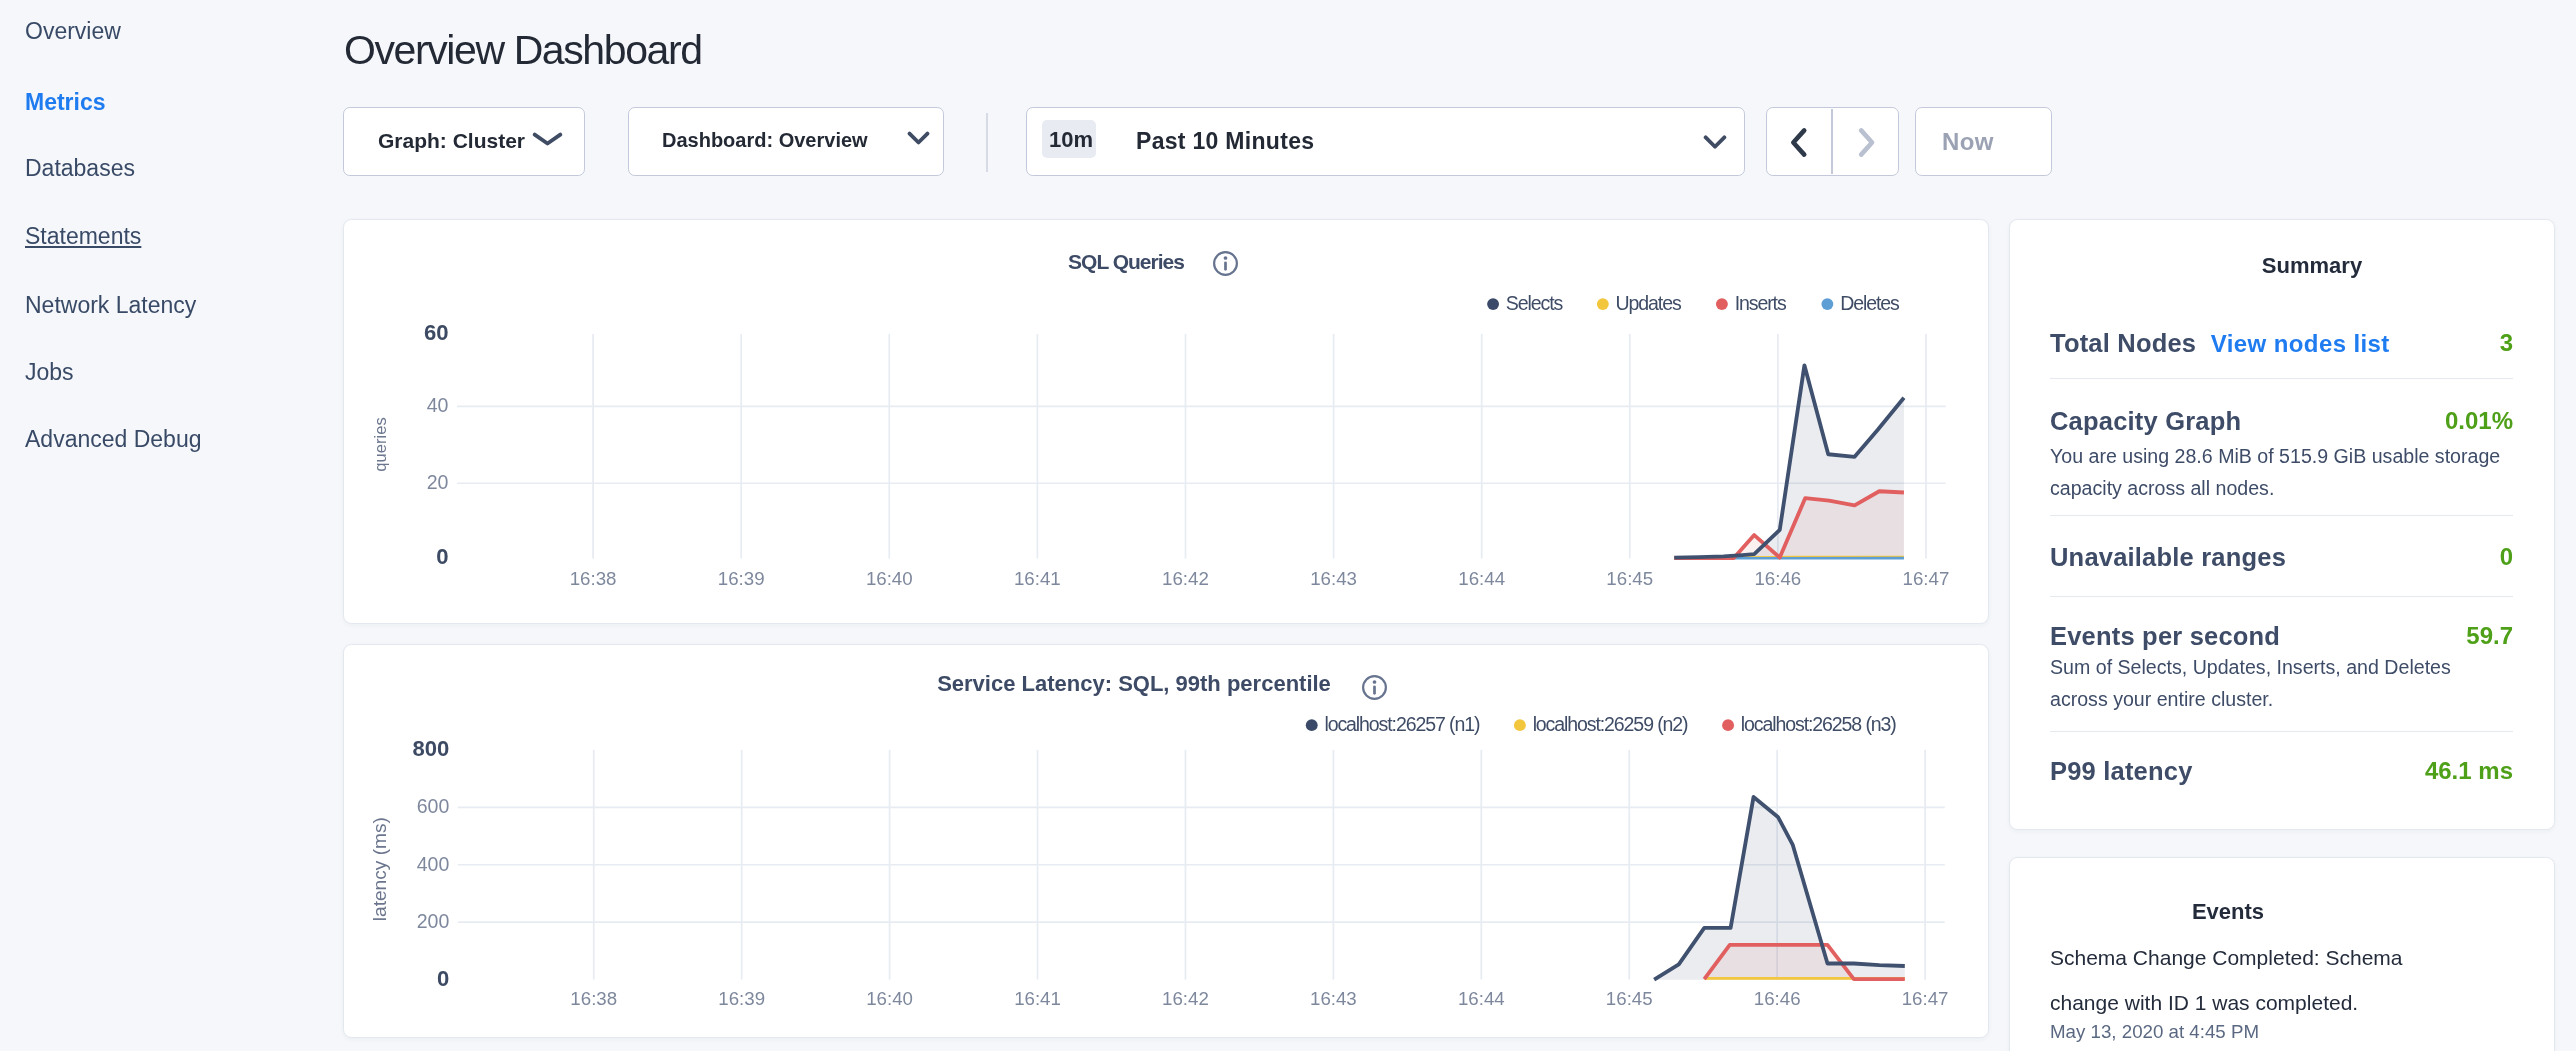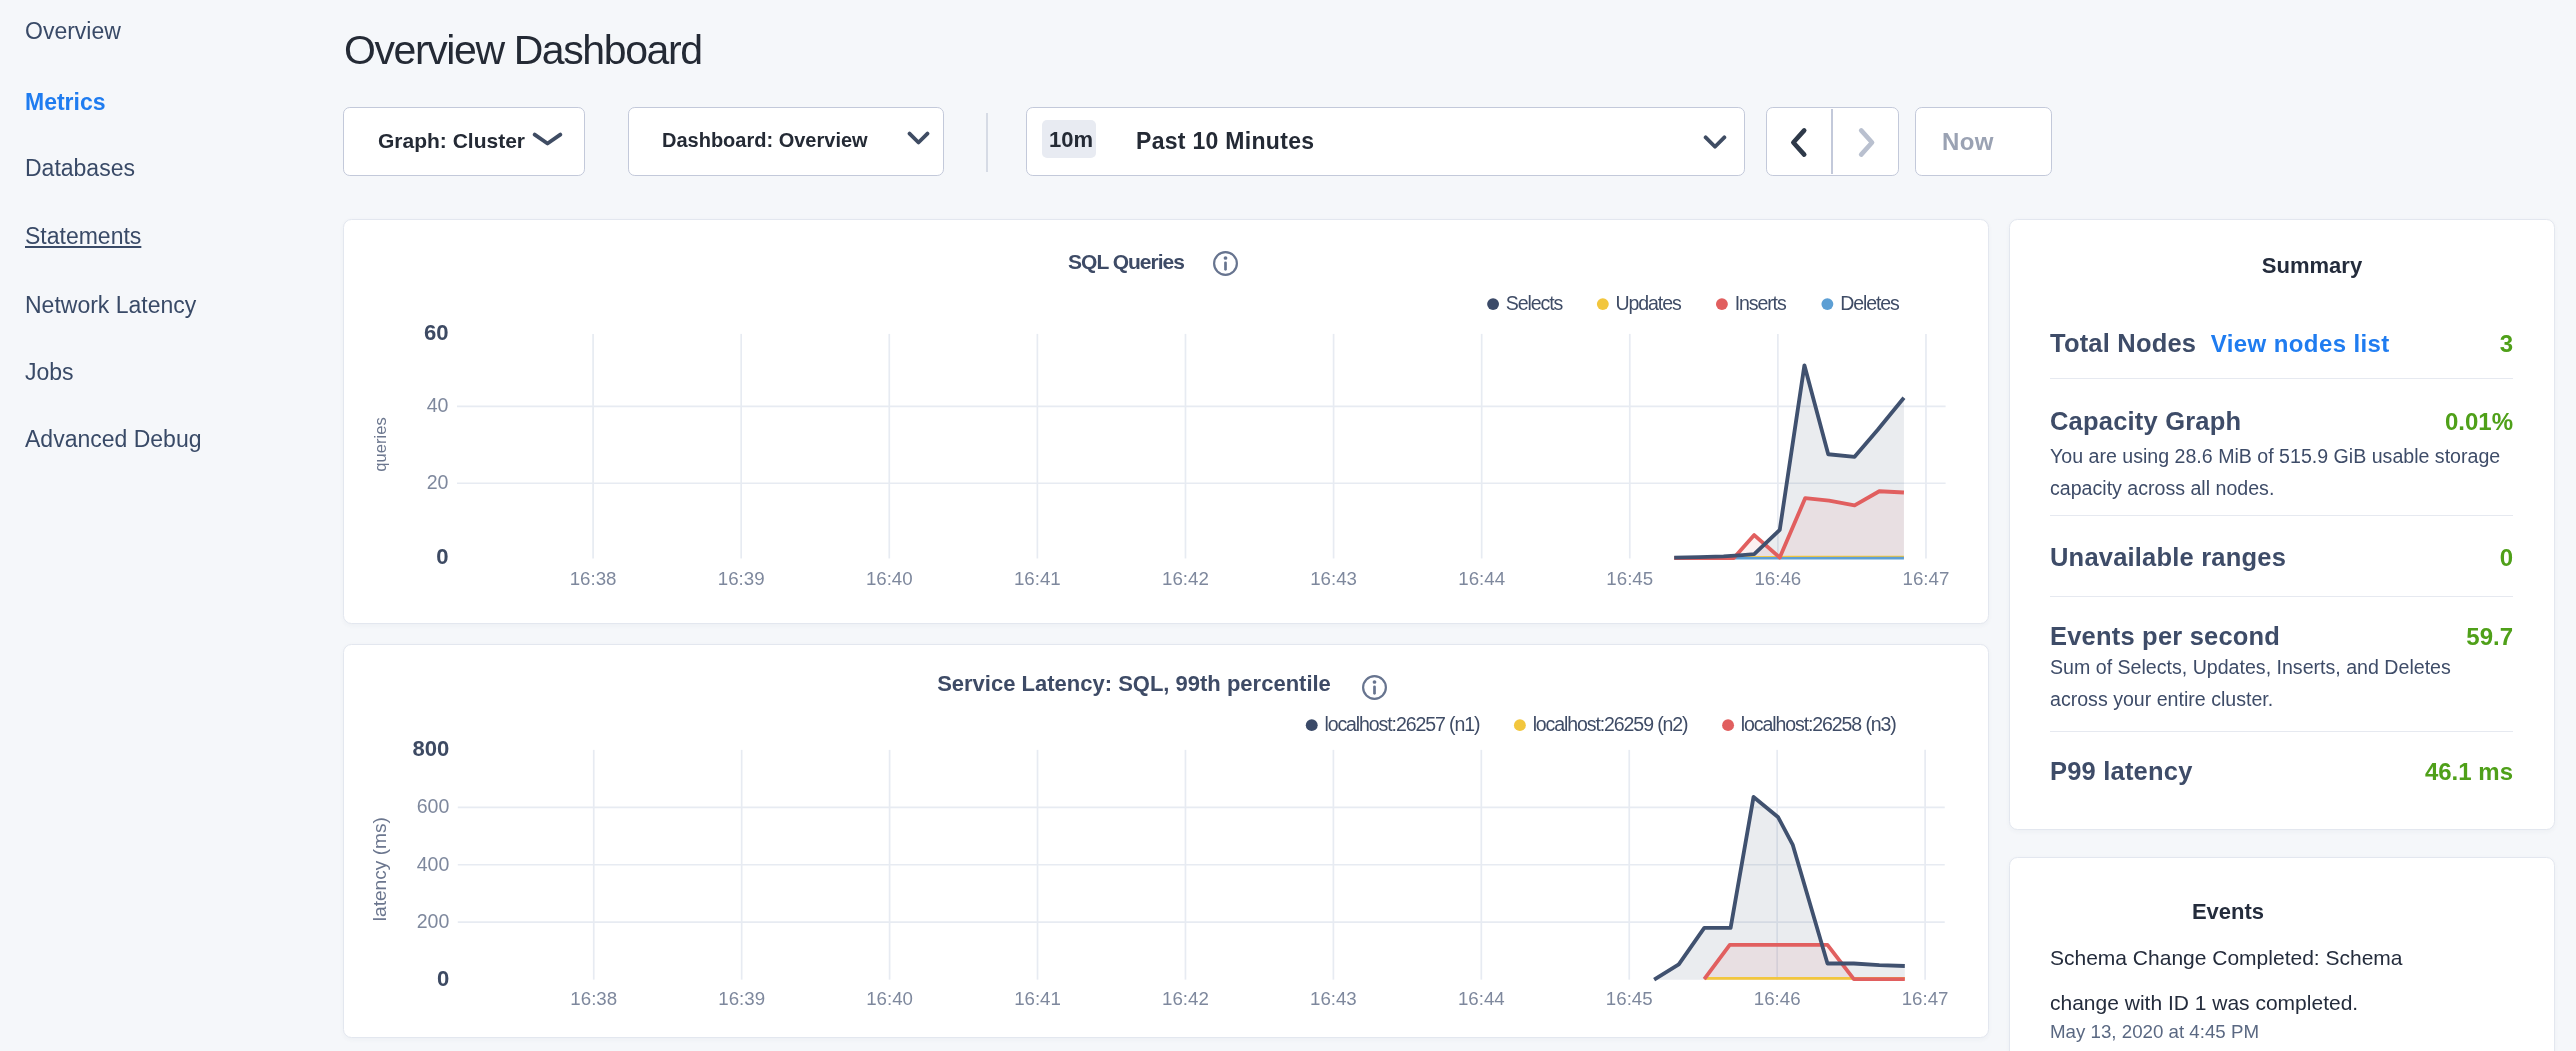--- a/index.html
+++ b/index.html
@@ -5,21 +5,21 @@
 * { margin:0; padding:0; box-sizing:border-box; }
 html,body { width:2576px; height:1051px; overflow:hidden; background:#f5f7fa;
   font-family:"Liberation Sans", sans-serif; }
 .abs { position:absolute; }
 .nav { position:absolute; left:25px; font-size:23px; color:#394a67; }
 .card { position:absolute; background:#fff; border:1.7px solid #e3e7ef; border-radius:8.5px;
   box-shadow:0 1.7px 4.3px rgba(60,70,90,0.04); }
 .ctl { position:absolute; background:#fff; border:1.7px solid #c3c9da; border-radius:6.8px;
   top:107px; height:69px; }
 .ctltxt { font-size:22px; font-weight:700; color:#242a35; }
-.row { position:absolute; left:41px; right:60px; display:flex; justify-content:space-between; align-items:flex-end; }
+.row { position:absolute; left:41px; right:60px; display:flex; justify-content:space-between; align-items:flex-start; }
 .slbl { font-size:25.5px; font-weight:700; color:#3e4c68; letter-spacing:0.2px; }
 .sval { font-size:24px; font-weight:700; color:#4fa019; }
 .sdesc { position:absolute; left:41px; right:34px; font-size:19.6px; color:#3e4c68; line-height:32px; }
 .sdiv { position:absolute; left:41px; right:41px; height:0; border-top:1.7px solid #e6e9f0; }
 </style>
 </head>
 <body>
 
 <div class="nav" style="top:18px;">Overview</div>
 <div class="nav" style="top:89px; color:#1f7cf0; font-weight:700;">Metrics</div>

